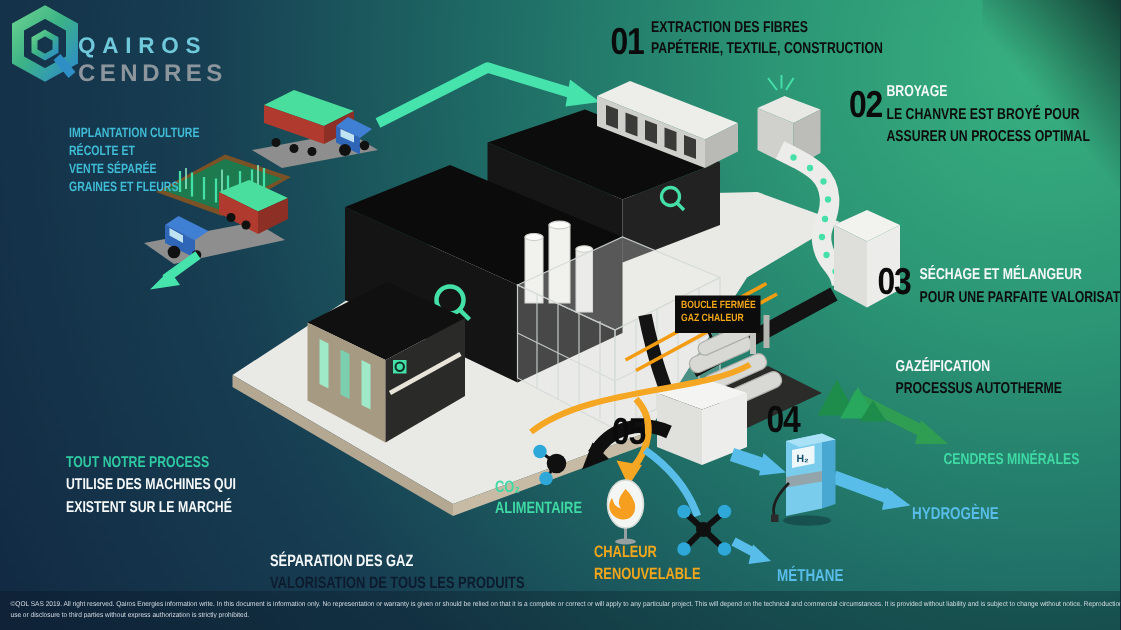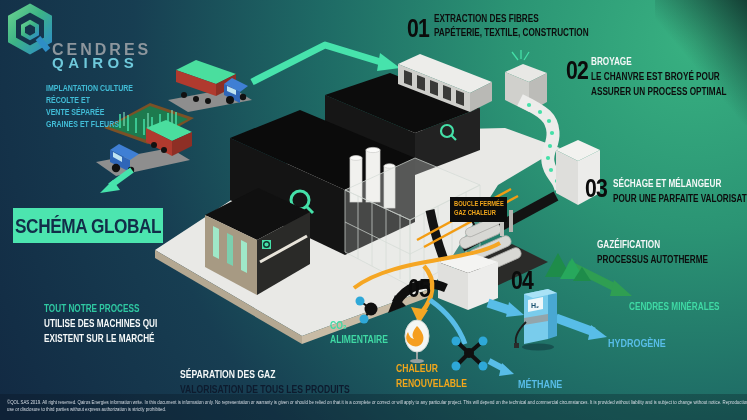--- a/index.html
+++ b/index.html
@@ -10,21 +10,21 @@
   }
   .abs{position:absolute;}
   svg{position:absolute;left:0;top:0;}
   .t{position:absolute;font-weight:700;white-space:nowrap;transform:scaleX(.78);transform-origin:0 0;line-height:1.15;}
   .num{position:absolute;font-weight:700;white-space:nowrap;font-size:25px;color:#0b0b0b;transform:scaleX(.85);transform-origin:0 0;letter-spacing:-1px;}
   .black{color:#0d0d0d;} .white{color:#f5f8f8;} .mint{color:#3fd9a4;}
   .cyan{color:#41bcd6;} .orange{color:#f2a71b;} .blue{color:#58bde8;} .navy{color:#0d1b2e;}
   .f9{font-size:9px;} .f10{font-size:10.5px;} .f11{font-size:11px;} .f12{font-size:11.5px;}
   .banner{position:absolute;left:13px;top:208px;width:150px;height:35px;background:#4ce5af;display:flex;align-items:center;justify-content:center;}
   .banner span{font-size:21px;font-weight:700;color:#122e49;transform:scaleX(.82);letter-spacing:-.5px;white-space:nowrap;}
-  .brand-q{position:absolute;left:52px;top:22px;font-size:15px;letter-spacing:4.5px;color:#6fc9db;font-weight:700;margin-top:32px;}
+  .brand-q{position:absolute;left:52px;top:22px;font-size:15px;letter-spacing:4.5px;color:#6fc9db;font-weight:700;}
   .brand-e{position:absolute;left:52px;top:41px;font-size:16px;letter-spacing:3px;color:#8d969d;font-weight:700;}
   .badge{position:absolute;left:450px;top:197px;width:50px;height:23px;background:#0c0c0c;padding:2px 3px 0 4px;}
   .badge div{font-size:7px;font-weight:700;color:#f2a71b;transform:scaleX(.82);transform-origin:0 0;white-space:nowrap;line-height:1.35;}
   .corner{left:655px;top:0;width:92px;height:125px;background:linear-gradient(230deg, rgba(6,20,22,.7), rgba(6,20,22,0) 55%);}
   .footerband{left:0;top:394px;width:747px;height:26px;background:rgba(7,14,26,.28);}
   .footer{position:absolute;left:7px;font-size:4.6px;font-weight:400;color:#d7dee6;transform:scaleX(.95);transform-origin:0 0;white-space:nowrap;}
 </style>
 </head>
 <body>
 
@@ -308,23 +308,20 @@
   <div class="abs footerband"></div>
 
   <div class="brand-q">QAIROS</div>
   <div class="brand-e">CENDRES</div>
 
   <div class="t cyan f9" style="left:46px;top:83px;">IMPLANTATION CULTURE</div>
   <div class="t cyan f9" style="left:46px;top:95px;">RÉCOLTE  ET</div>
   <div class="t cyan f9" style="left:46px;top:107px;">VENTE SÉPARÉE</div>
   <div class="t cyan f9" style="left:46px;top:119px;">GRAINES ET FLEURS</div>
 
-  <div class="banner">
-    <span>SCHÉMA GLOBAL</span>
-  </div>
 
   <div class="t mint f10" style="left:44px;top:302px;color:#2fc9a2;">TOUT NOTRE PROCESS</div>
   <div class="t white f10" style="left:44px;top:317px;">UTILISE DES MACHINES QUI</div>
   <div class="t white f10" style="left:44px;top:332px;">EXISTENT SUR LE MARCHÉ</div>
 
   <div class="num" style="left:407px;top:14px;">01</div>
   <div class="t black f10" style="left:434px;top:12px;">EXTRACTION DES FIBRES</div>
   <div class="t black f10" style="left:434px;top:26px;">PAPÉTERIE, TEXTILE, CONSTRUCTION</div>
 
   <div class="num" style="left:566px;top:56px;">02</div>

